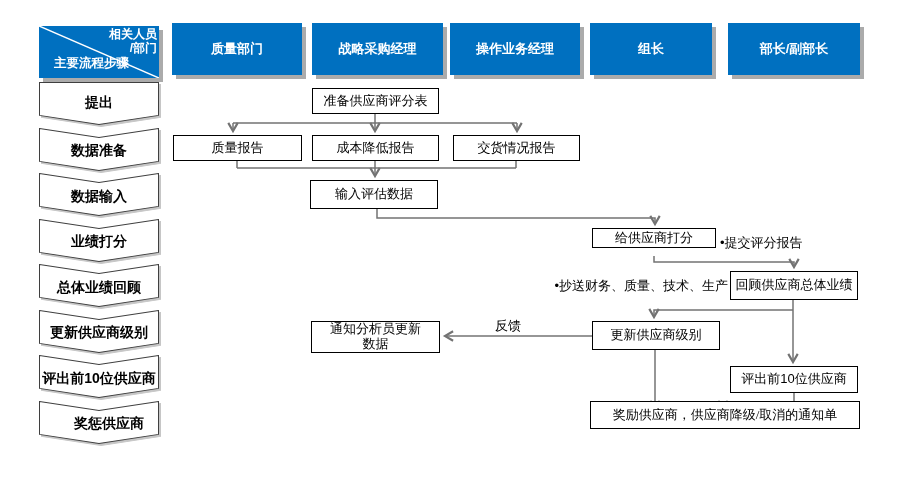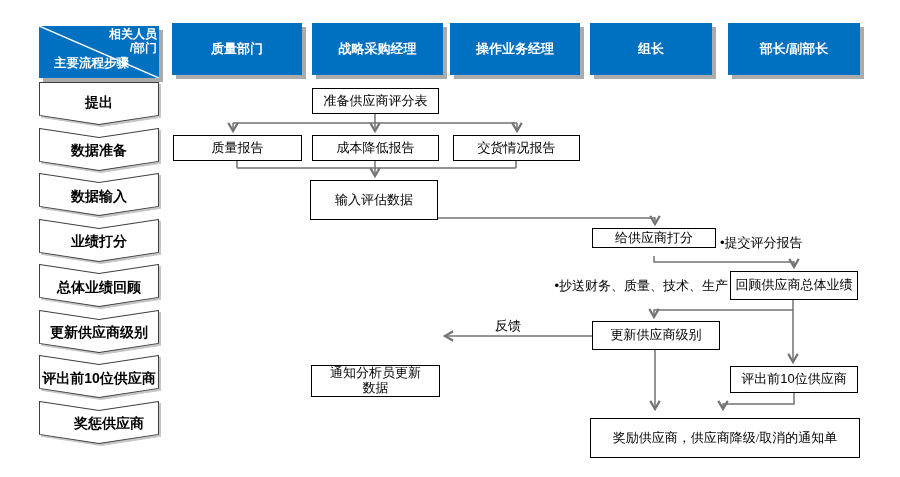--- a/index.html
+++ b/index.html
@@ -41,27 +41,27 @@
   
   .node{
     position:absolute;background:#fff;border:1px solid var(--border-black,#000);
     display:flex;align-items:center;justify-content:center;text-align:center;
     font-size:13px;color:#000;line-height:1.15;box-sizing:border-box;
   }
   .n0{left:312px;top:88px;width:127px;height:26px;}
   .n1{left:173px;top:135px;width:129px;height:26px;}
   .n2{left:312px;top:135px;width:127px;height:26px;}
   .n3{left:453px;top:135px;width:127px;height:26px;}
-  .n4{left:310px;top:180px;width:128px;height:40px;text-align:center;}
+  .n4{left:310px;top:180px;width:128px;height:29px;text-align:center;}
   .n5{left:592px;top:228px;width:124px;height:20px;}
   .n6{left:730px;top:271px;width:128px;height:29px;}
   .n7{left:592px;top:321px;width:128px;height:29px;}
-  .n8{left:311px;top:321px;width:129px;height:30px;padding:15px 12px;margin-top:44px;}
+  .n8{left:311px;top:321px;width:129px;height:30px;padding:15px 12px;}
   .n9{left:730px;top:366px;width:128px;height:27px;}
-  .n10{left:590px;top:418px;width:270px;height:40px;font-family:Liberation Serif, serif;}
+  .n10{left:590px;top:401px;width:270px;height:28px;font-family:Liberation Serif, serif;}
   
   .note{
     position:absolute;font-size:13px;color:#000;white-space:nowrap;
     display:flex;align-items:center;
   }
   .note.a1{left:720px;top:230px;height:26px;}
   .note.a2{left:540px;top:273px;width:188px;height:26px;justify-content:flex-end;}
   .note.a3{left:482px;top:318px;width:52px;height:15px;justify-content:center;}
   
   #wires{position:absolute;left:0;top:0;z-index:0;}

